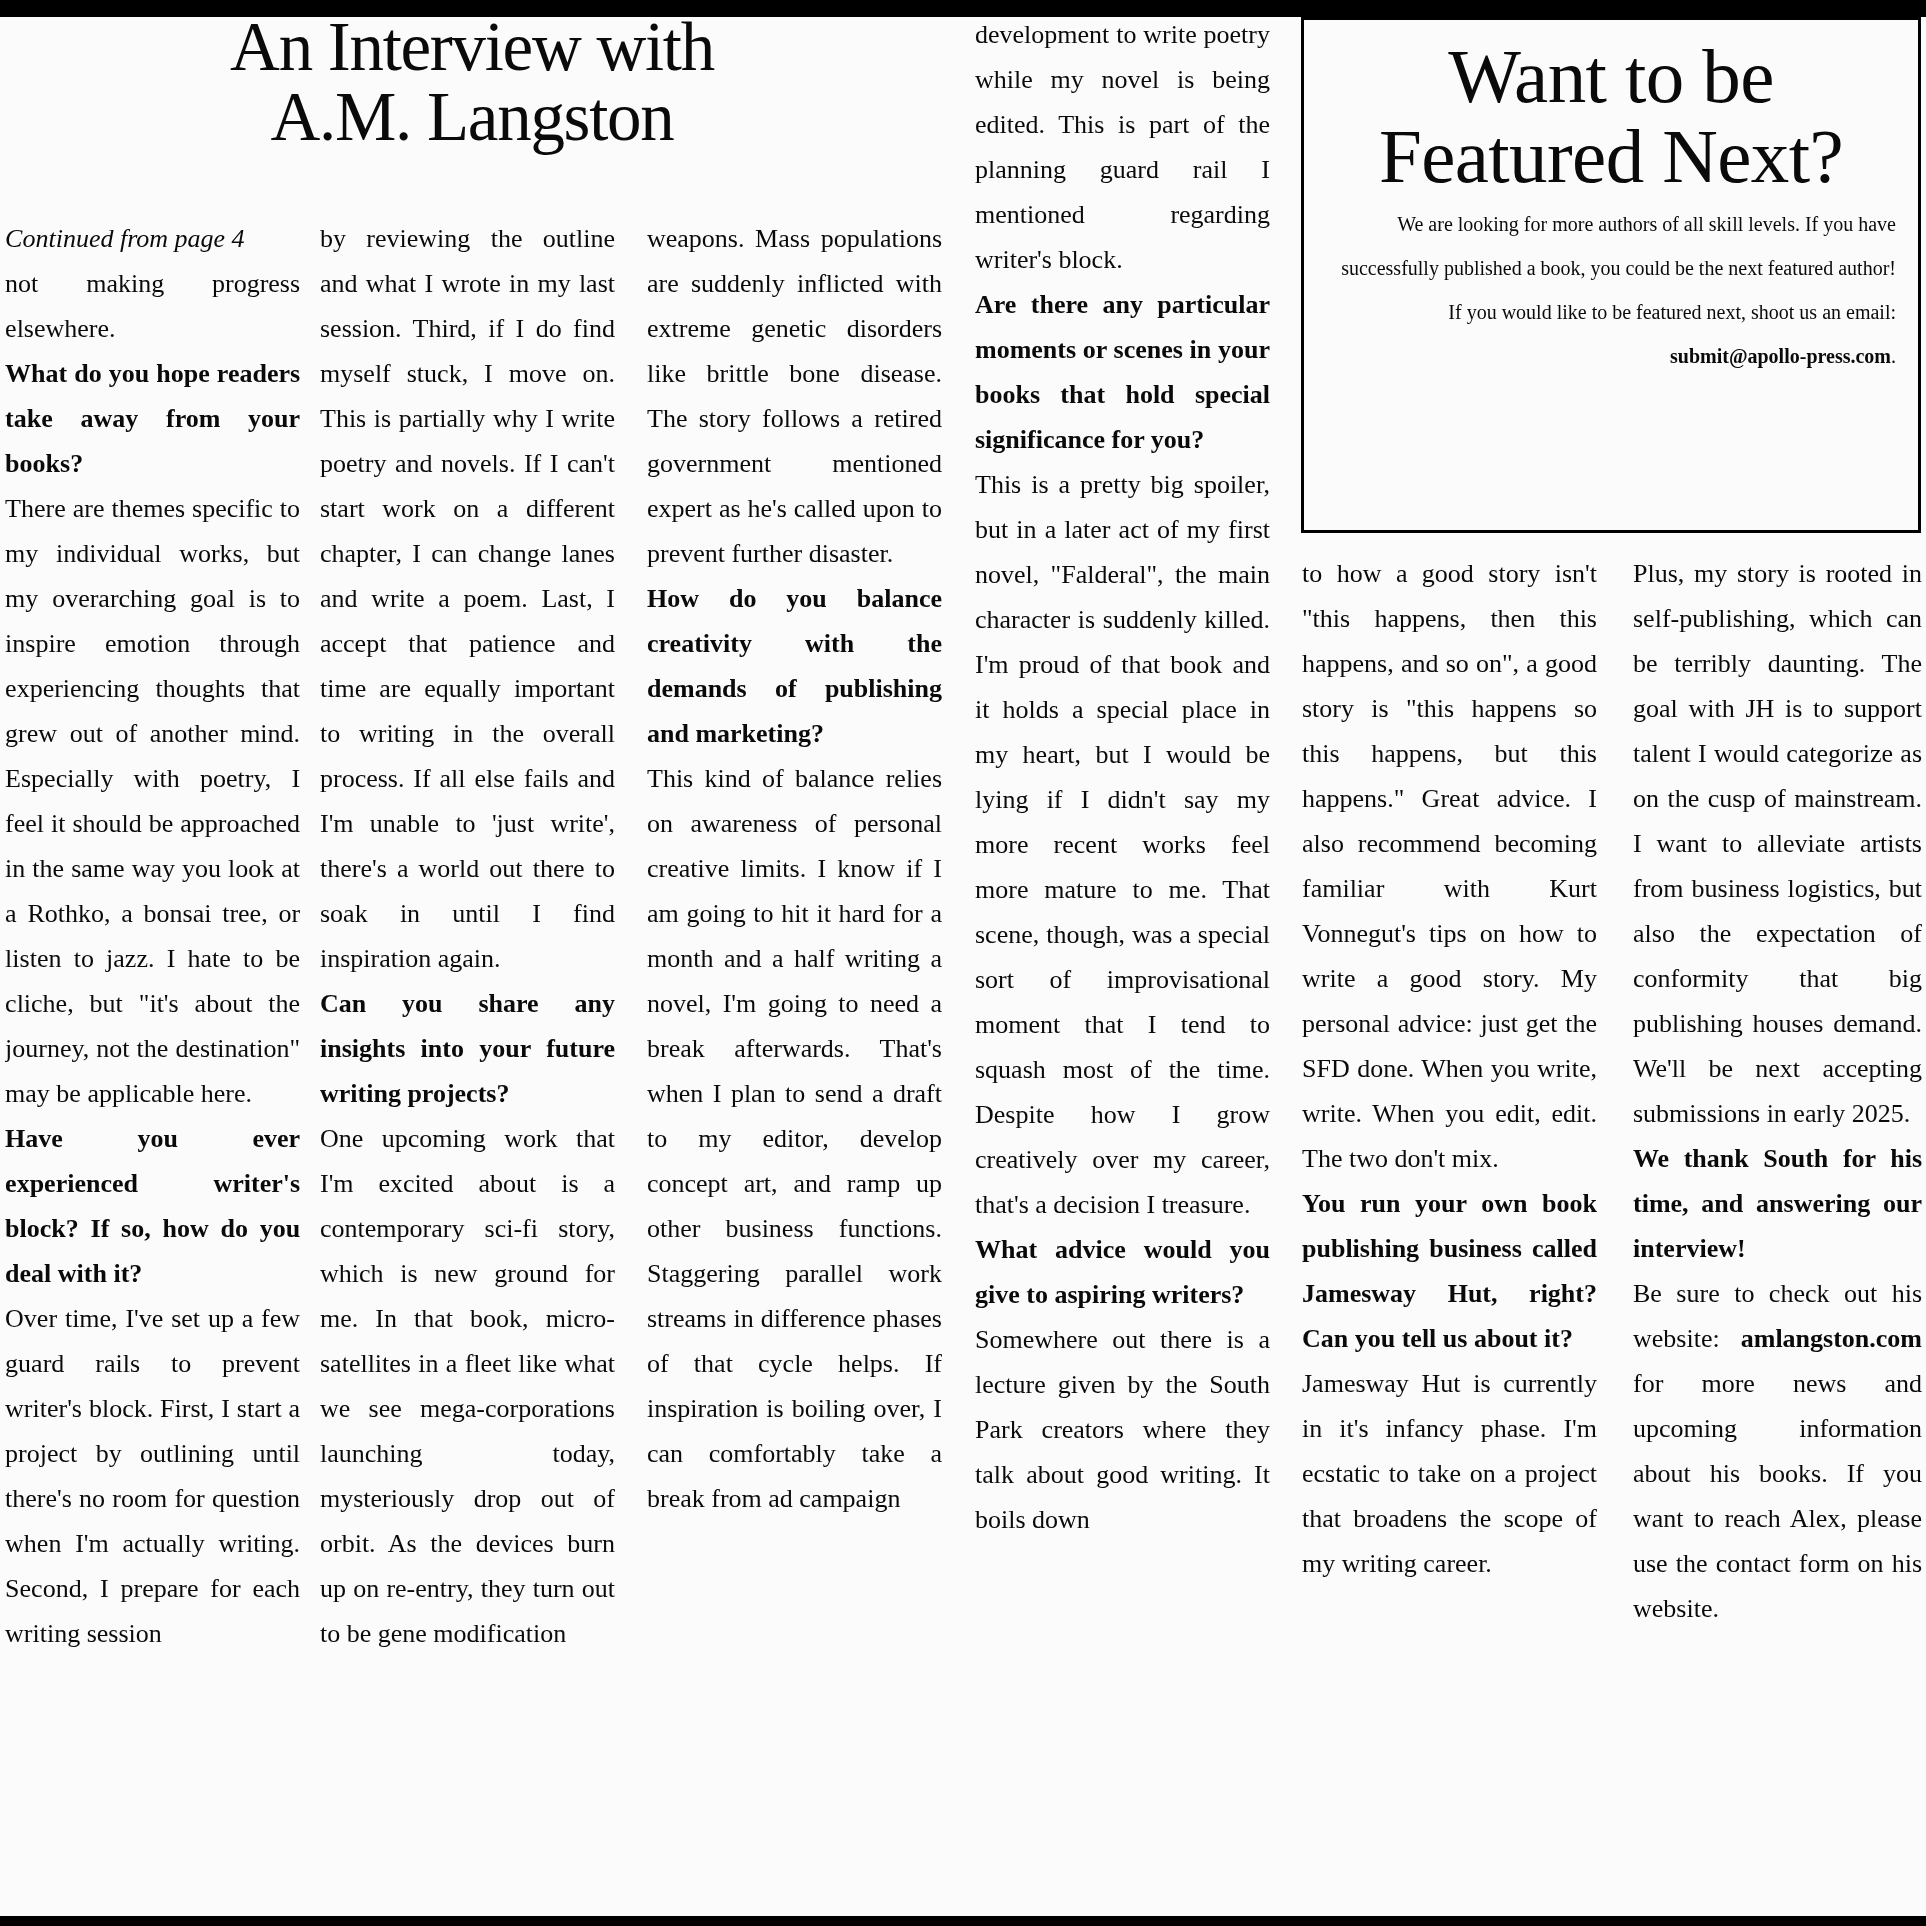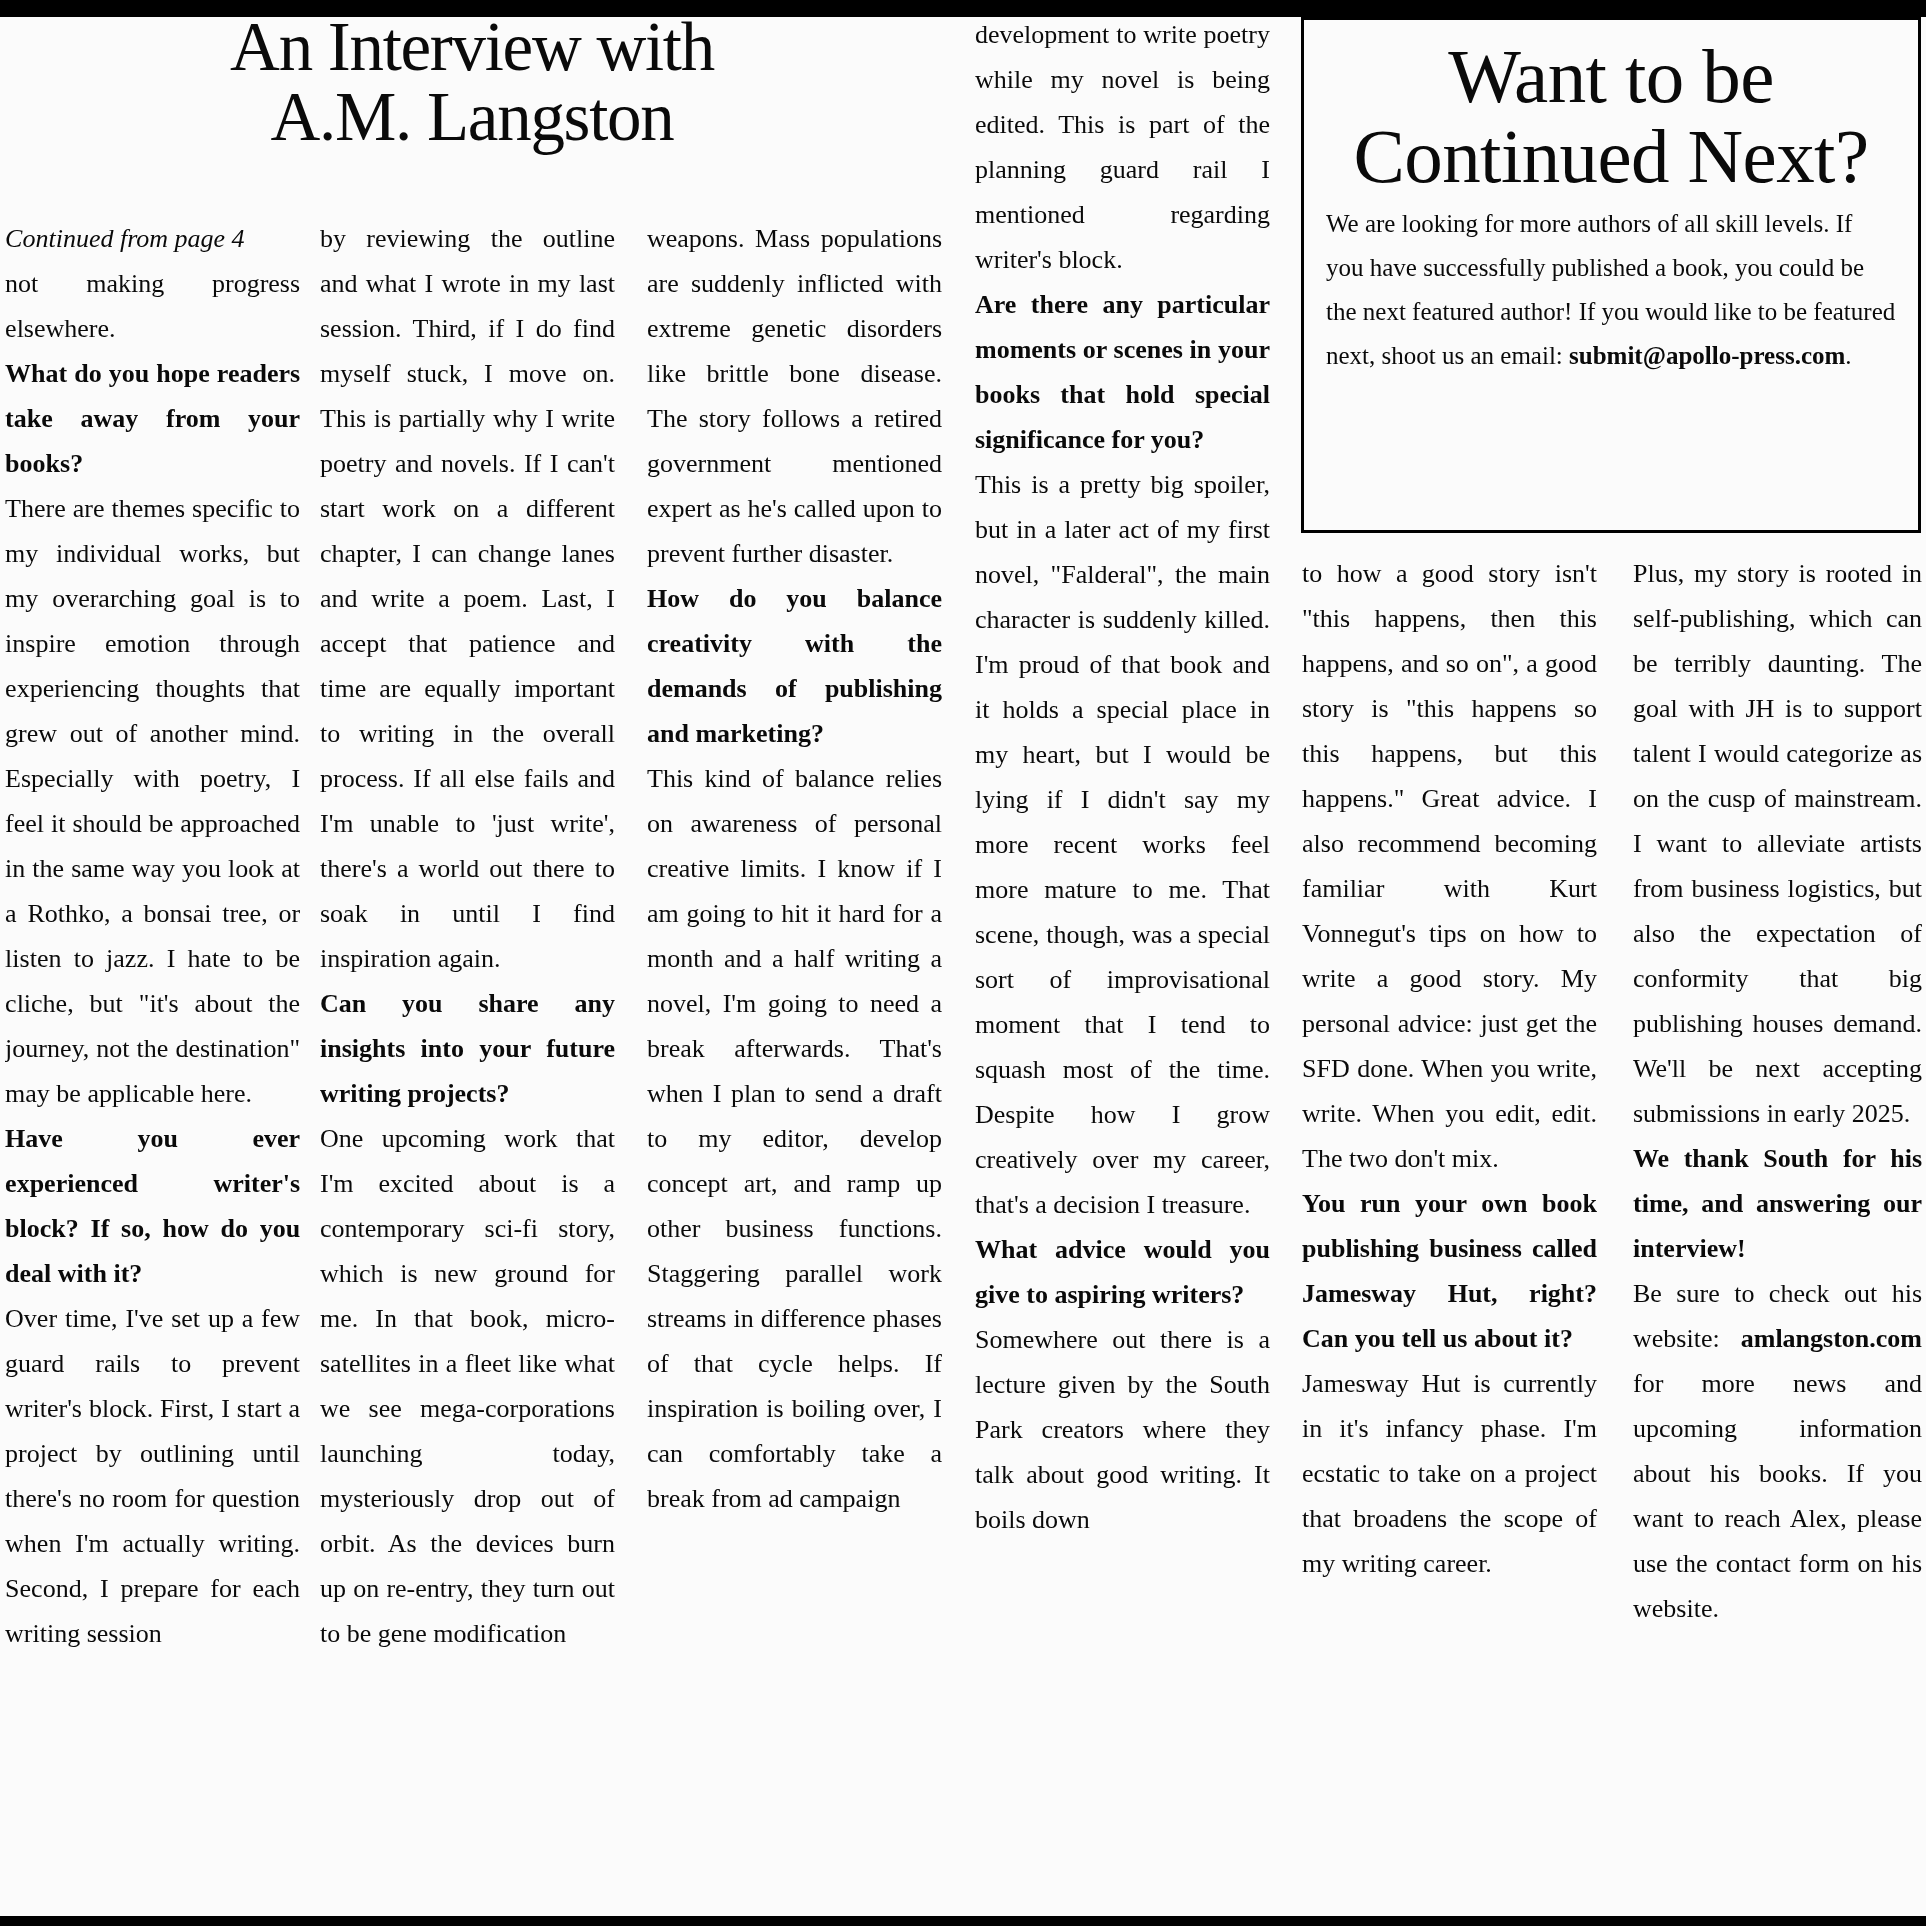--- a/index.html
+++ b/index.html
@@ -16,21 +16,21 @@
   #col-4{left:975px;top:11.6px; height:1904px;}
   #col-5{left:1302px;top:551px;height:1366px;}
   #col-6{left:1633px;top:551px;height:1366px;width:289px;}
   .col p{margin:0;}
   .col p.bold{font-weight:bold;}
   .col p.italic{font-style:italic;}
   span.b{font-weight:bold;}
   .feature-box{position:absolute;left:1301px;top:16.7px;width:620px;height:516px;
                border:3.9px solid #000;box-sizing:border-box;background:#fbfbfb;text-align:center;z-index:3;}
   .feature-box h2{margin:16.7px 39px 3.9px;font-size:77px;line-height:1.04;font-weight:400;letter-spacing:-0.6px;}
-  .feature-box .body{margin:5.1px 22px;font-size:25px;line-height:44px;text-align:left;}
+  .feature-box .body{margin:5.1px 22px;font-size:20px;line-height:44px;text-align:right;}
 </style>
 </head>
 <body>
 
 <div class="page">
   <div class="topbar"></div>
 
   <h1 class="title"><span>An Interview with</span><br><span>A.M. Langston</span></h1>
 
   <section class="col" id="col-1">
@@ -63,19 +63,19 @@
       <p class="bold"><span class="b">You run your own book publishing business called Jamesway Hut, right? Can you tell us about it?</span></p>
       <p class="normal"><span>Jamesway Hut is currently in it's infancy phase. I'm ecstatic to take on a project that broadens the scope of my writing career.</span></p>
     </section>
   <section class="col" id="col-6">
       <p class="normal"><span>Plus, my story is rooted in self-publishing, which can be terribly daunting. The goal with JH is to support talent I would categorize as on the cusp of mainstream. I want to alleviate artists from business logistics, but also the expectation of conformity that big publishing houses demand. We'll be next accepting submissions in early 2025.</span></p>
       <p class="bold"><span class="b">We thank South for his time, and answering our interview!</span></p>
       <p class="normal"><span>Be sure to check out his website: </span><span class="b">amlangston.com</span><span> for more news and upcoming information about his books. If you want to reach Alex, please use the contact form on his website.</span></p>
     </section>
 
   <aside class="feature-box">
-    <h2>Want to be Continued Next?</h2>
+    <h2>Want to be Featured Next?</h2>
     <p class="body" id="feature-body"><span>We are looking for more authors of all skill levels. If you have successfully published a book, you could be the next featured author! If you would like to be featured next, shoot us an email: </span><span class="b">submit@apollo-press.com</span><span>.</span></p>
   </aside>
 
   <div class="bottombar"></div>
 </div>
 
 
 </body></html>

